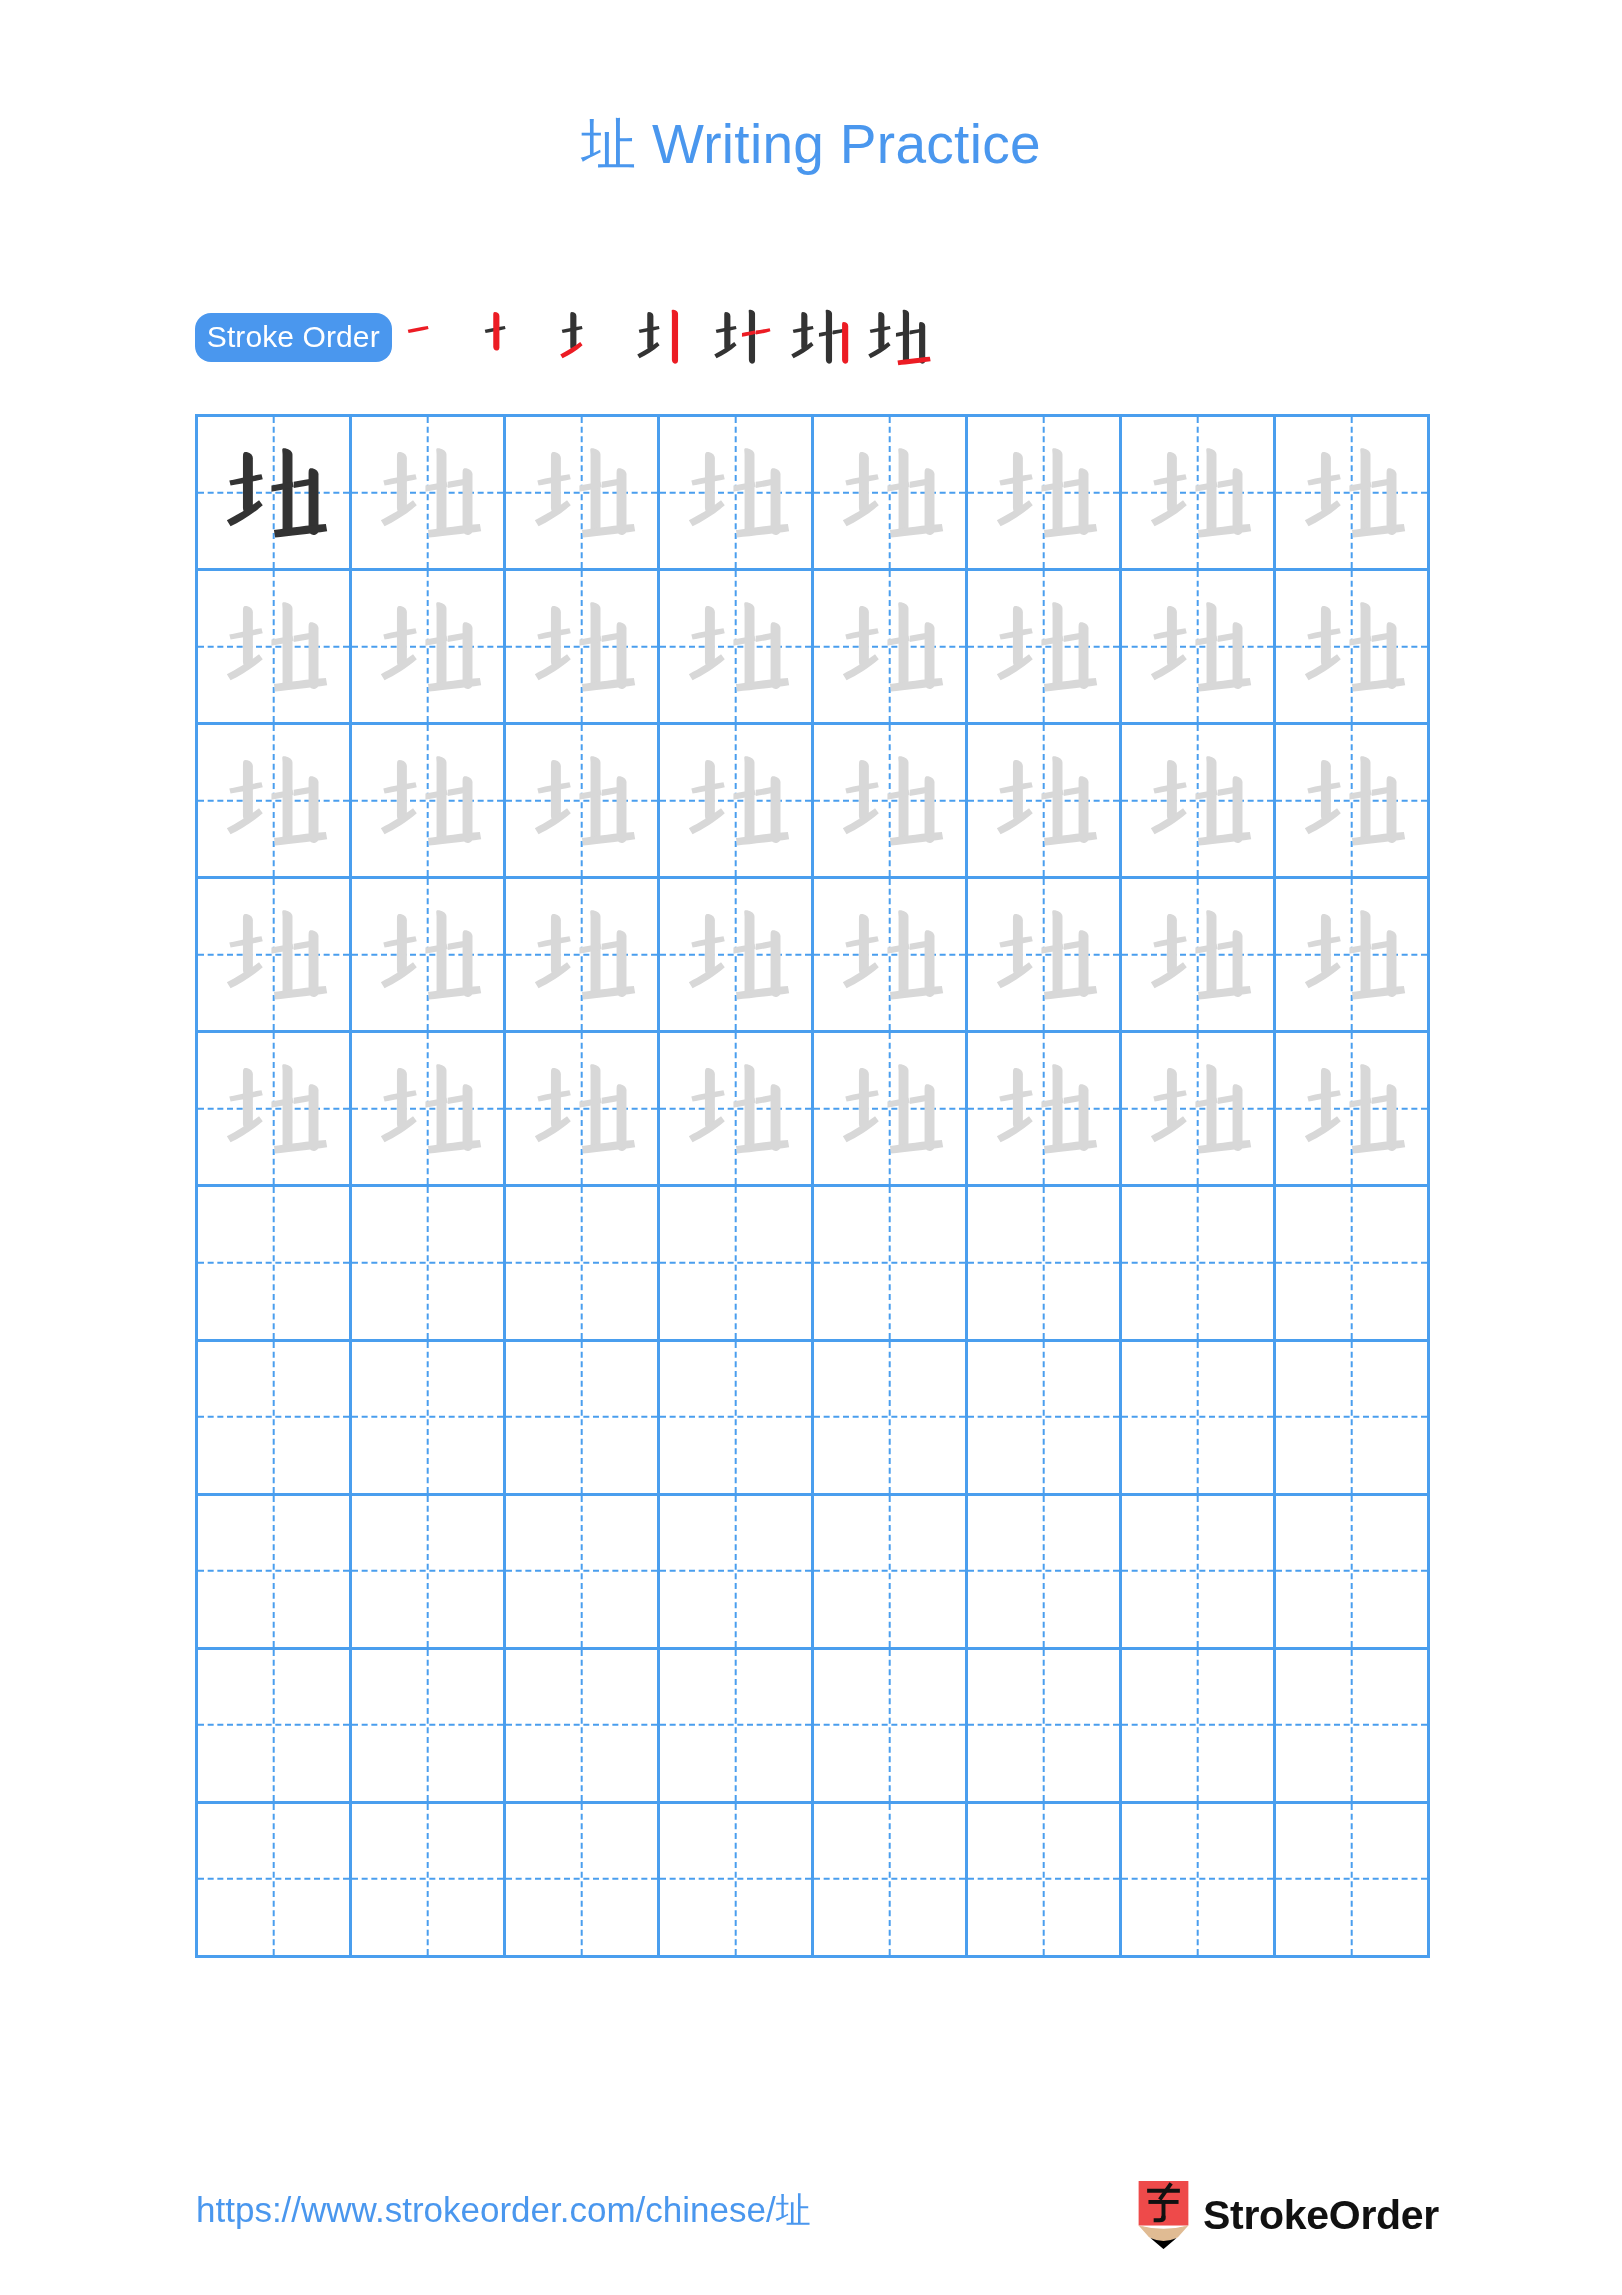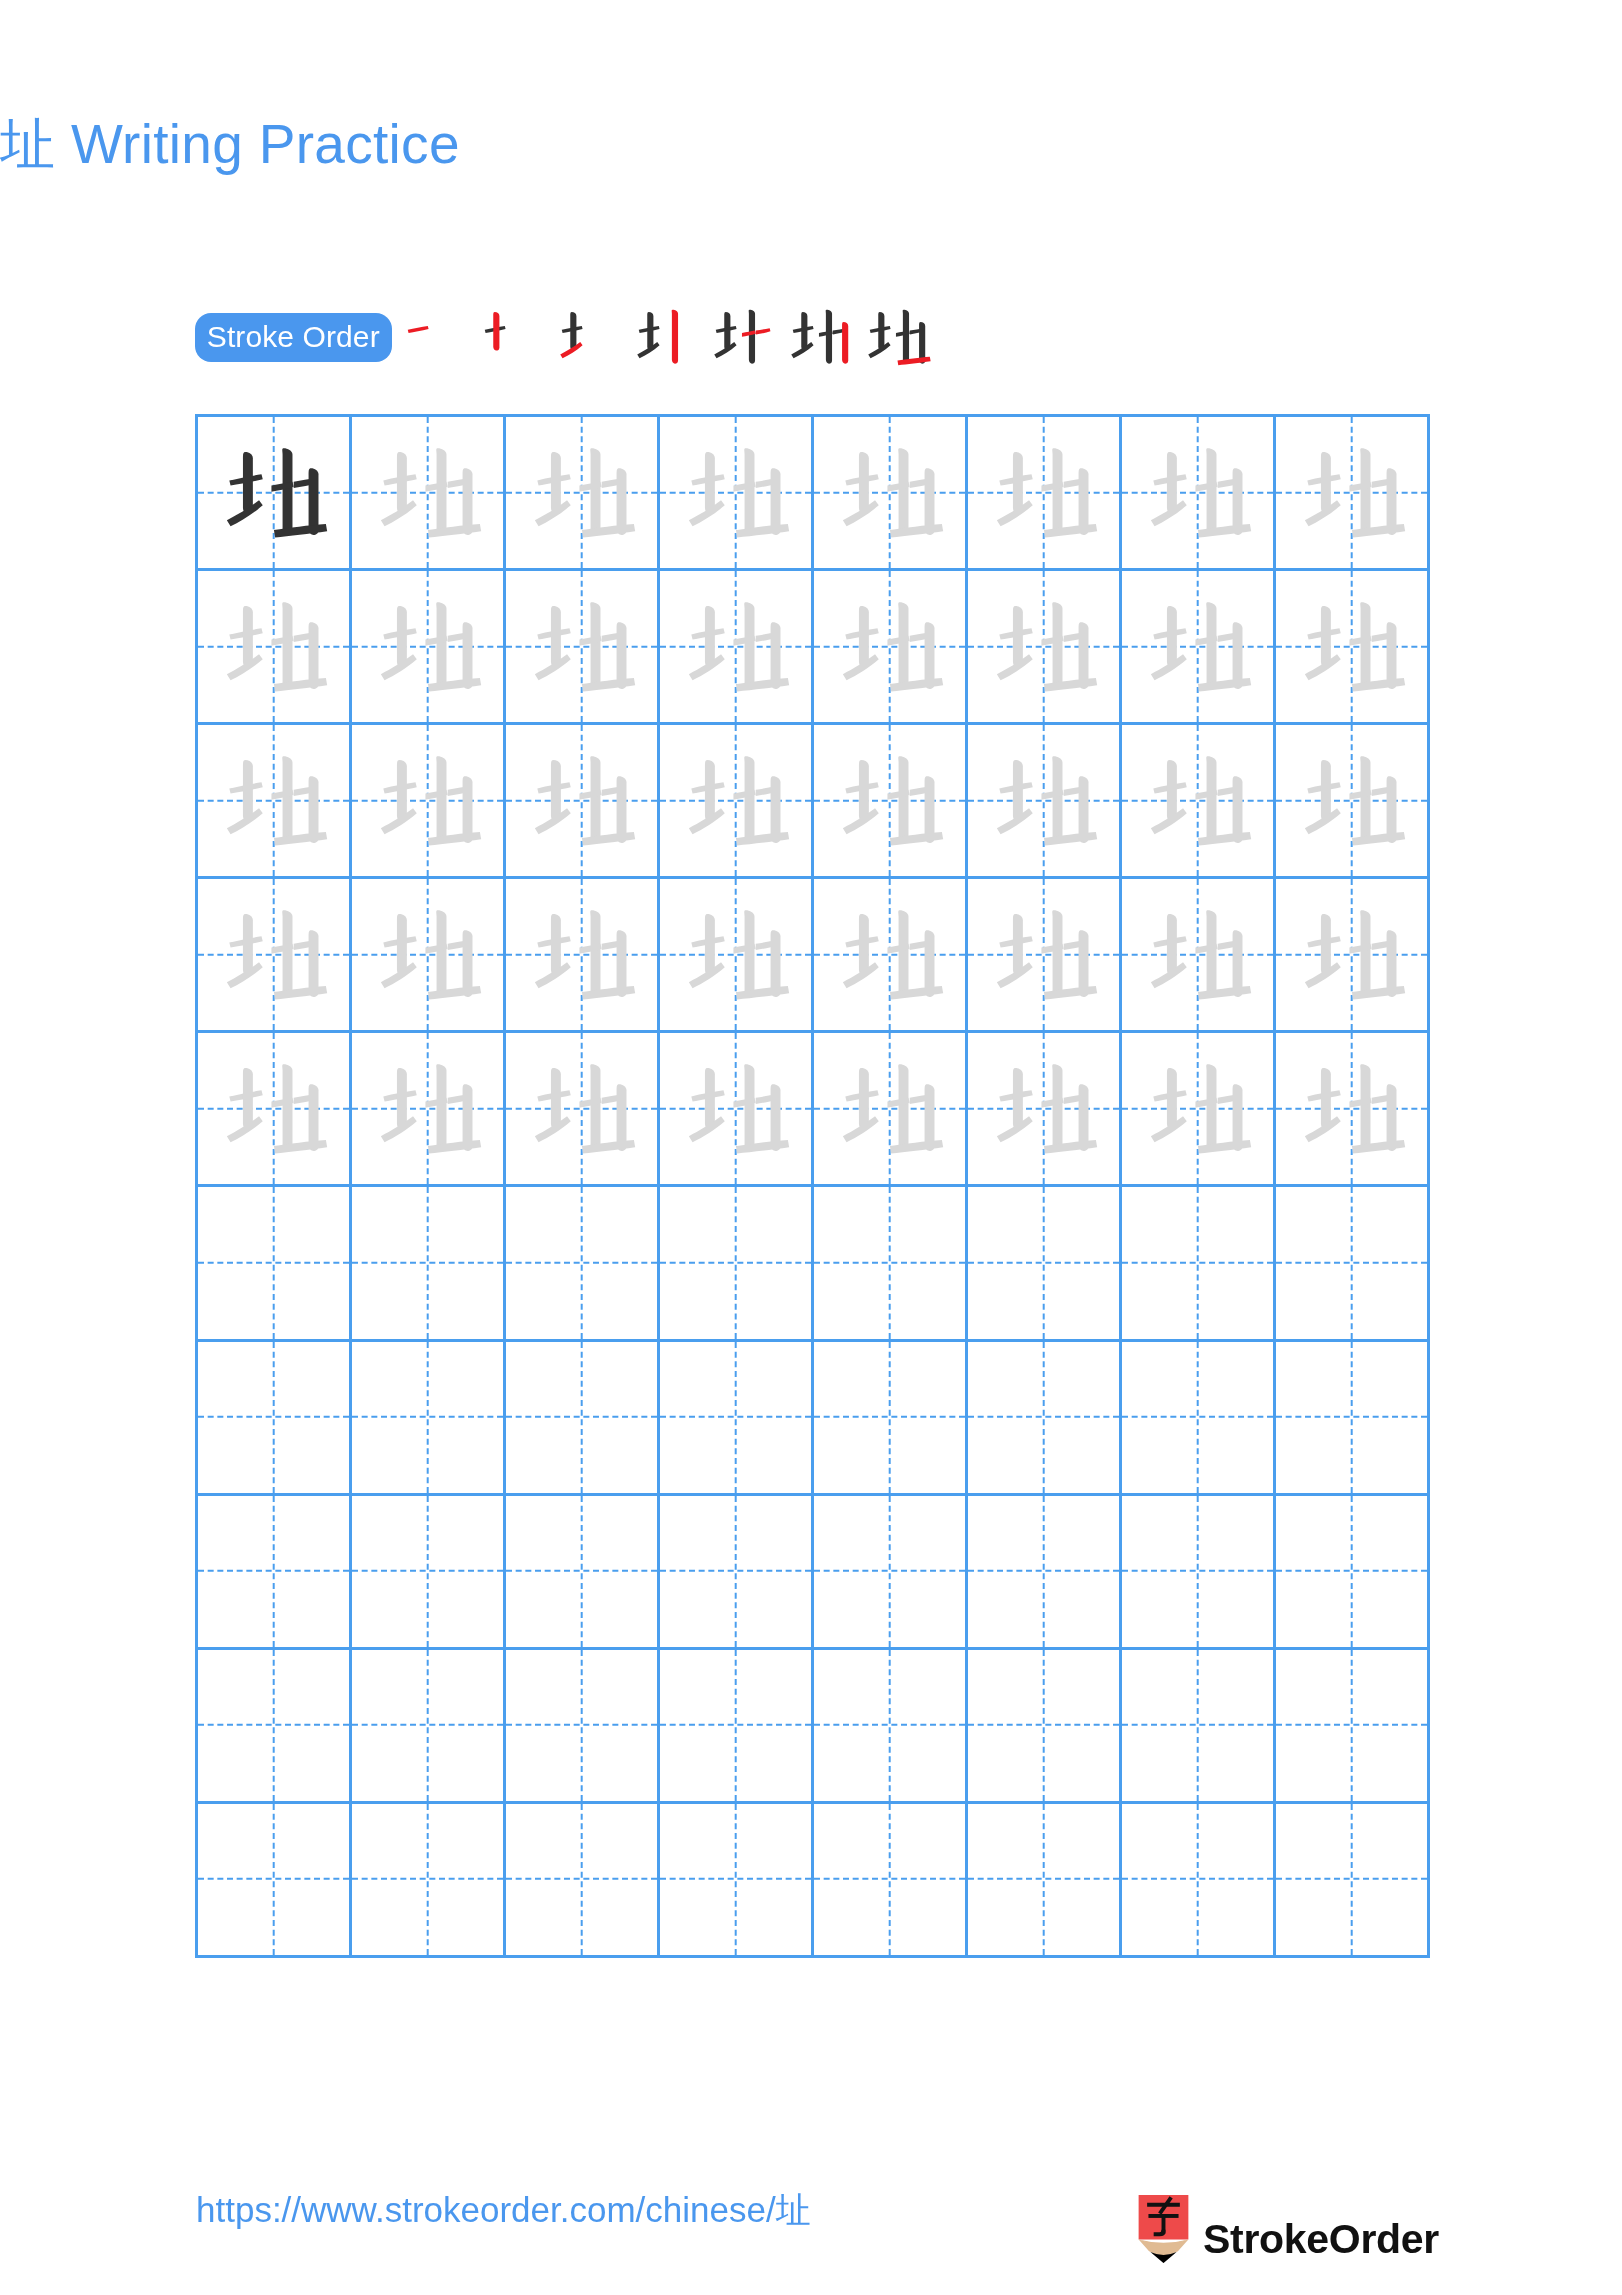--- a/index.html
+++ b/index.html
@@ -14,21 +14,21 @@
     position: relative;
     overflow: hidden;
   }
 
   
   .page-title {
     position: absolute;
     top: 108px;
     left: 0;
     width: 1622px;
-    text-align: left;
+    text-align: center;
     font-size: 55px;
     font-weight: 400;
     color: #4a97ee;
     letter-spacing: 0.3px;
     white-space: nowrap;
   }
 
   
   .stroke-order-row {
     position: absolute;
@@ -139,23 +139,23 @@
     left: 196px;
     top: 7.9px;
     font-size: 35px;
     color: #4a97ee;
     white-space: nowrap;
     text-decoration: none;
   }
   .footer-brand {
     position: absolute;
     right: 183px;
-    top: 12px;
+    top: 0px;
     display: flex;
-    align-items: flex-end;
+    align-items: center;
     height: 72px;
   }
   .brand-logo {
     width: 55px;
     height: 68px;
     margin-right: 11.8px;
     flex: 0 0 auto;
   }
   .brand-name {
     font-size: 41px;

